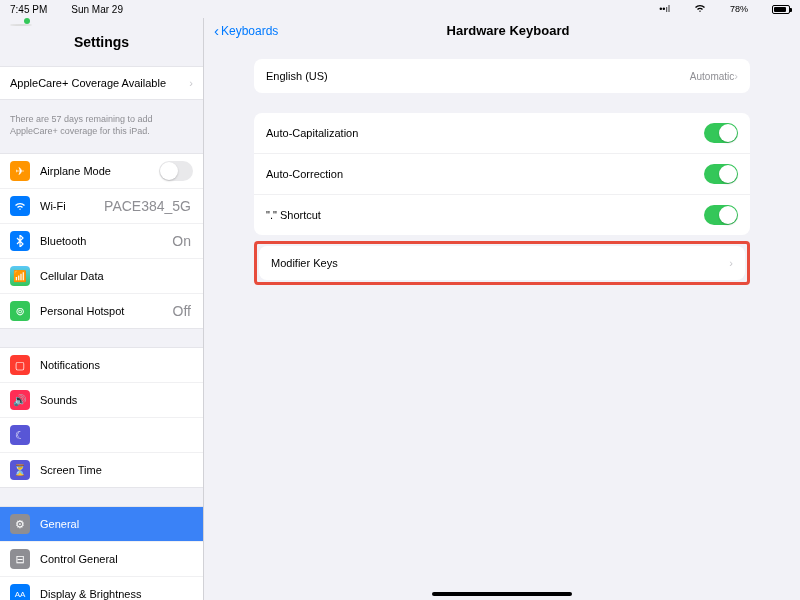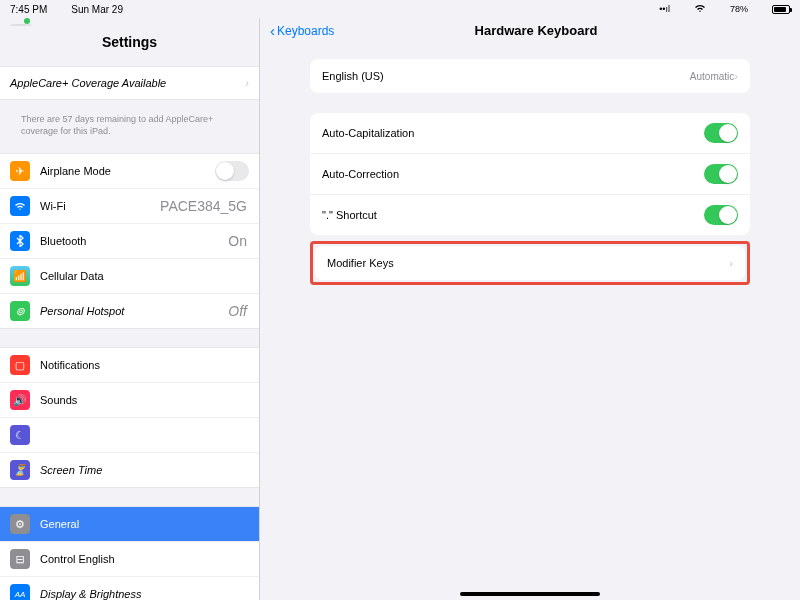--- a/index.html
+++ b/index.html
@@ -2,31 +2,31 @@
 <html><head>
 <meta charset="utf-8">
 <style>
 * { margin:0; padding:0; box-sizing:border-box; font-family:-apple-system,BlinkMacSystemFont,"Helvetica Neue",sans-serif; -webkit-font-smoothing:antialiased; }
 body { width:800px; height:600px; background:#f2f2f7; overflow:hidden; position:relative; }
 .statusbar { height:18px; display:flex; justify-content:space-between; align-items:center; padding:0 10px; font-size:10px; color:#000; }
 .statusbar .left, .statusbar .right { display:flex; align-items:center; gap:24px; }
 .sb-day { font-weight:400; }
 .sb-icons { display:flex; align-items:center; gap:3px; font-size:9px; }
 .container { display:flex; height:582px; }
-.sidebar { width:260px; background:#f2f2f7; border-right:1px solid #d1d1d6; display:flex; flex-direction:column; overflow-y:auto; }
+.sidebar { width:204px; background:#f2f2f7; border-right:1px solid #d1d1d6; display:flex; flex-direction:column; overflow-y:auto; }
 .sidebar-title { text-align:center; font-size:14px; font-weight:600; padding:4px 0 8px; }
 .sb-group { background:#fff; margin:8px 0 10px 0; border-top:1px solid #e5e5ea; border-bottom:1px solid #e5e5ea; }
 .sb-row { display:flex; align-items:center; padding:7px 10px; border-bottom:1px solid #f0f0f2; font-size:11px; color:#000; position:relative; min-height:32px; }
-.sb-row:last-child { border-bottom:none;font-style:italic; }
+.sb-row:last-child { border-bottom:none; }
 .sb-row.selected { background:#3a82f7; color:#fff; }
 .sb-icon { width:20px; height:20px; border-radius:4px; margin-right:10px; display:flex; align-items:center; justify-content:center; font-size:11px; color:#fff; flex-shrink:0; }
 .sb-label { flex:1; }
 .sb-val { font-size:14px; color:#8e8e93; margin-right:2px; }
 .sb-chev { color:#c7c7cc; font-size:11px; }
-.sb-note { font-size:9px; color:#8e8e93; padding:4px 10px 8px; line-height:1.3;margin-left:11px; }
+.sb-note { font-size:9px; color:#8e8e93; padding:4px 10px 8px; line-height:1.3; }
 .topcircle { width:22px; height:22px; border-radius:50%; background:linear-gradient(#f8f8f8,#e8e8e8); border:1px solid #ddd; margin:6px 0 4px 10px; position:relative; }
 .topcircle::after { content:""; position:absolute; width:6px; height:6px; border-radius:50%; background:#34c759; bottom:1px; right:1px; }
 .toggle { width:34px; height:20px; border-radius:10px; background:#e9e9eb; position:relative; }
 .toggle::after { content:""; position:absolute; width:18px; height:18px; border-radius:50%; background:#fff; top:1px; left:1px; box-shadow:0 1px 2px rgba(0,0,0,0.2); }
 .toggle.on { background:#34c759; }
 .toggle.on::after { left:15px; }
 .detail { flex:1; background:#f2f2f7; position:relative; }
 .detail-header { display:flex; align-items:center; padding:4px 10px 10px; position:relative; }
 .back { color:#007aff; font-size:12px; display:flex; align-items:center; gap:2px; }
 .back-chev { font-size:15px; font-weight:300; }
@@ -135,21 +135,21 @@
       </div>
     </div>
 
     <div class="sb-group">
       <div class="sb-row selected">
         <span class="sb-icon ic-gray">⚙</span>
         <span class="sb-label">General</span>
       </div>
       <div class="sb-row">
         <span class="sb-icon ic-gray">⊟</span>
-        <span class="sb-label">Control English</span>
+        <span class="sb-label">Control General</span>
       </div>
       <div class="sb-row">
         <span class="sb-icon ic-blue" style="font-size:8px;">AA</span>
         <span class="sb-label">Display &amp; Brightness</span>
       </div>
 
     </div>
   </div>
 
   <div class="detail">

